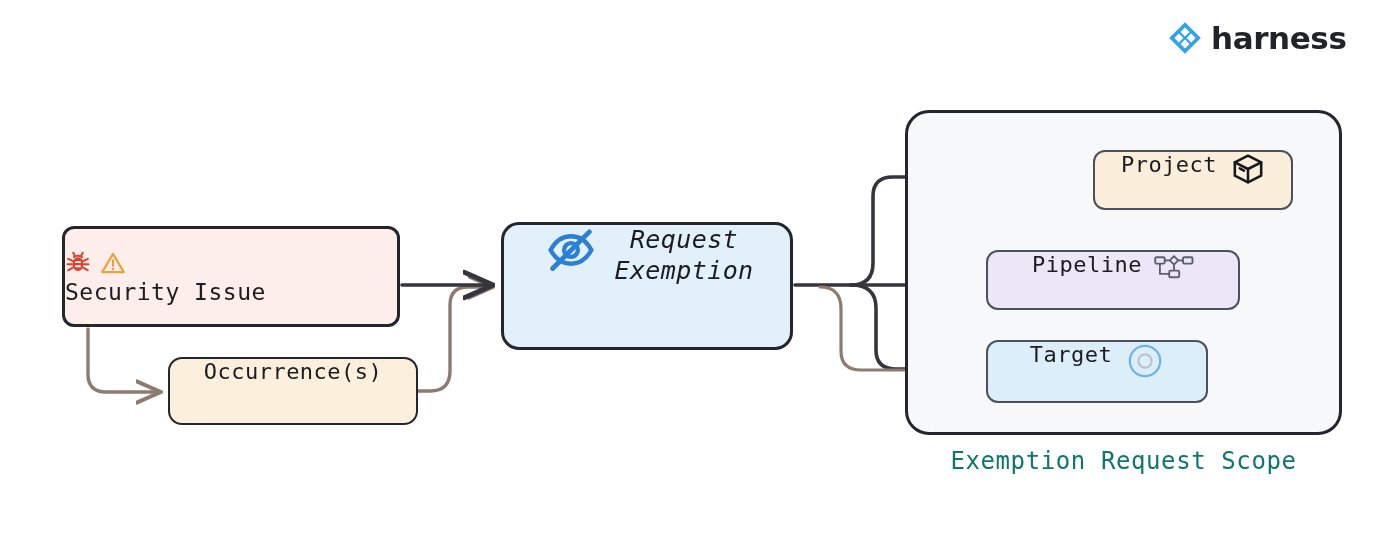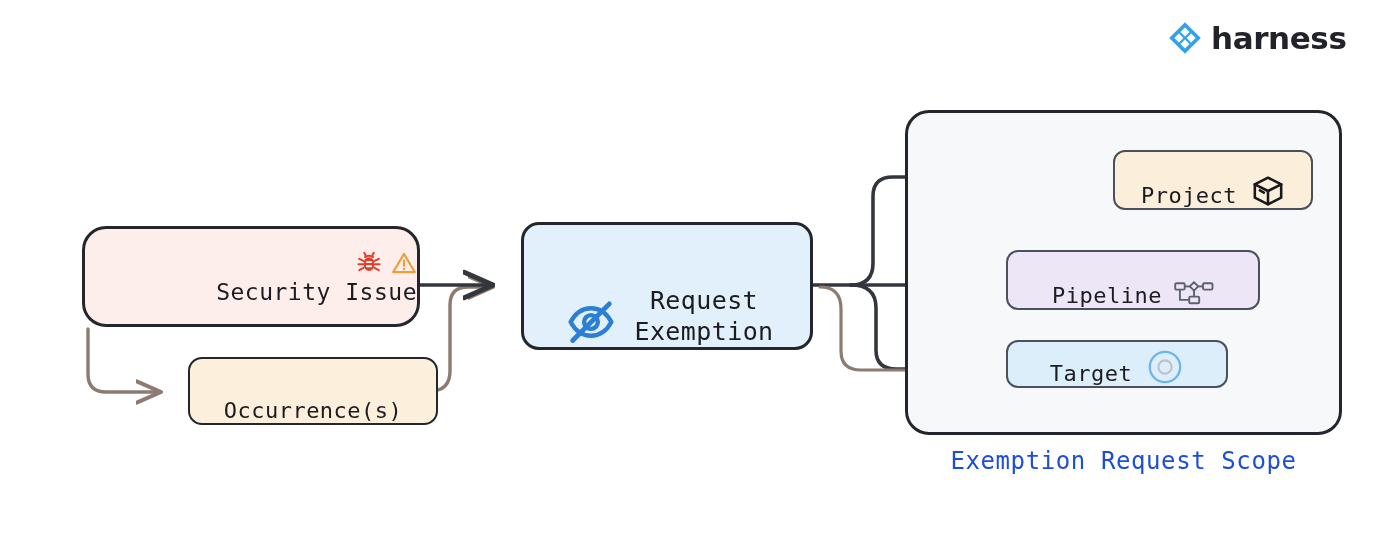--- a/index.html
+++ b/index.html
@@ -40,39 +40,38 @@
     position: absolute;
     left: 0; top: 0;
     width: 1383px; height: 537px;
     pointer-events: none;
   }
 
   
   .node {
     position: absolute;
     display: flex;
-    align-items: flex-end;
+    align-items: flex-start;
     justify-content: center;
     border-radius: 14px;
     box-sizing: border-box;
-    margin-left: 20px;
   }
   .node .label {
     white-space: pre;
     text-align: center;
     color: #1c1c20;
   }
 
   
   #node-security {
     left: 62px; top: 226px;
     width: 338px; height: 101px;
     background: #fdeeec;
     border: 3px solid #23262c;
-    border-radius: 24px;
+    border-radius: 12px;
     flex-direction: column;
     gap: 2px;
   }
   #node-security .icon-row {
     display: flex;
     align-items: center;
     justify-content: center;
     gap: 9px;
     height: 28px;
   }
@@ -98,40 +97,41 @@
     background: #e2f0fb;
     border: 3px solid #23262c;
     border-radius: 18px;
     gap: 18px;
     padding-left: 6px;
   }
   #node-request .label {
     font-size: 25px;
     line-height: 1.22;
     letter-spacing: 0.4px;
+    font-style: italic;
   }
 
   
   #scope-container {
     position: absolute;
     left: 905px; top: 110px;
     width: 437px; height: 325px;
     background: #f6f8fa;
     border: 3px solid #23262c;
     border-radius: 24px;
   }
   #scope-caption {
     position: absolute;
     left: 905px;
     top: 447px;
     width: 437px;
     text-align: center;
     font-size: 24px;
     letter-spacing: 0.6px;
-    color: #1d4ed8;
+    color: #0f766e;
     white-space: pre;
   }
 
   
   #node-project {
     left: 1093px; top: 150px;
     width: 200px; height: 60px;
     background: #fbeedb;
     border: 2.5px solid #4b5059;
     border-radius: 12px;
@@ -146,21 +146,21 @@
     background: #ece6f7;
     border: 2.5px solid #4b5059;
     border-radius: 12px;
     gap: 12px;
   }
   #node-pipeline .label { font-size: 22px; letter-spacing: 0.5px; }
 
   
   #node-target {
     left: 986px; top: 340px;
-    width: 222px; height: 48px;
+    width: 222px; height: 63px;
     background: #ddeefb;
     border: 2.5px solid #4b5059;
     border-radius: 12px;
     gap: 14px;
   }
   #node-target .label { font-size: 22px; letter-spacing: 0.5px; }
 
   .ico { display: block; }
 </style>
 </head>

